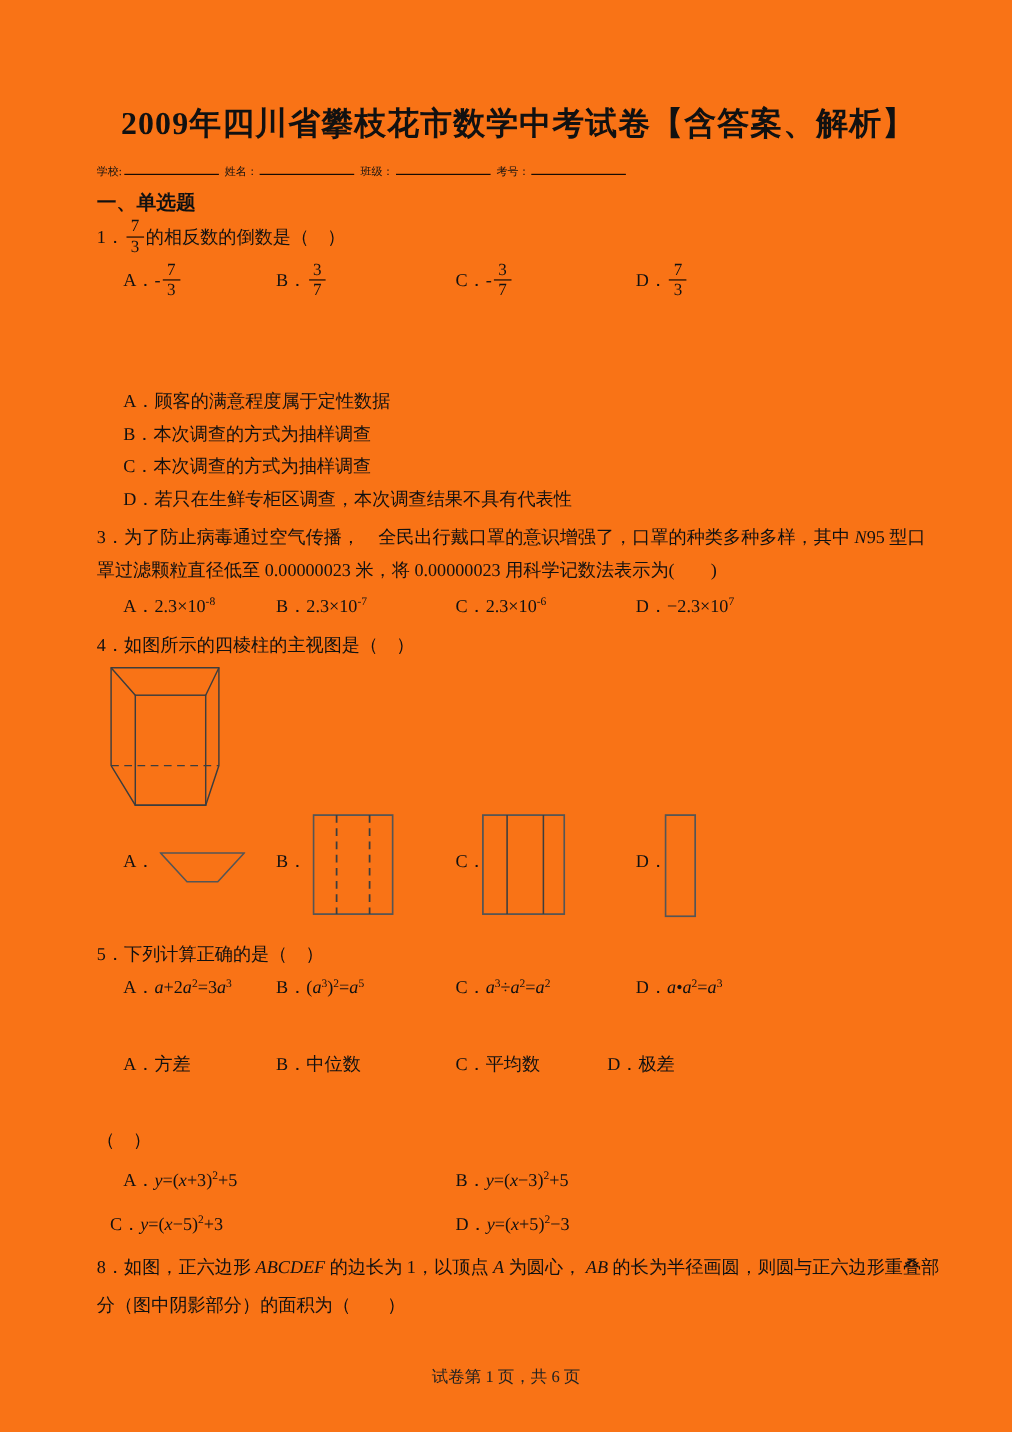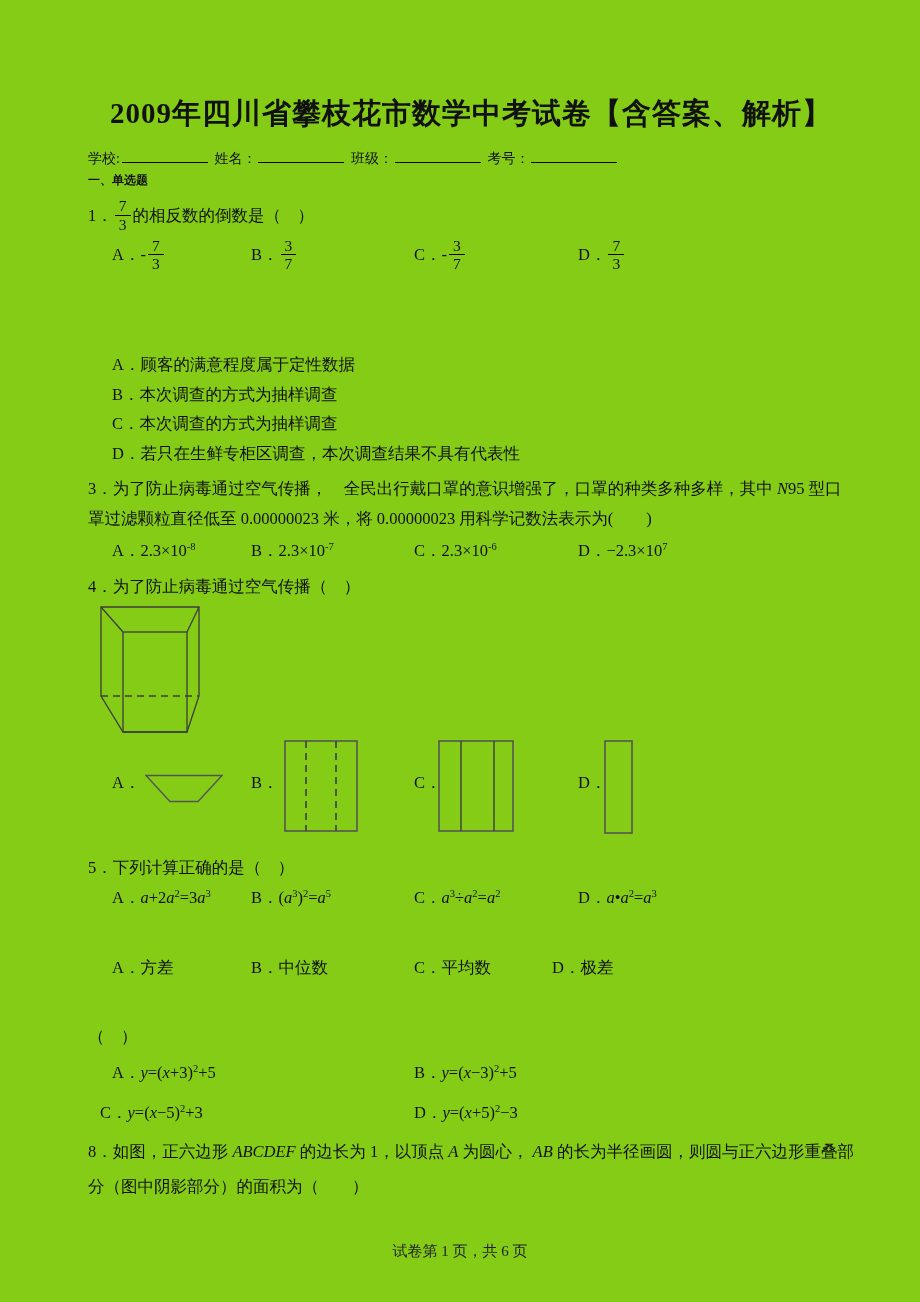--- a/index.html
+++ b/index.html
@@ -1,24 +1,24 @@
 <!DOCTYPE html>
 <html><head>
 <meta charset="utf-8">
 <style>
   *{box-sizing:border-box;margin:0;padding:0;}
   html,body{background:#ffffff;}
-  .page{position:relative;width:920px;height:1302px;background:#84cc16;overflow:hidden;
+  .page{position:relative;width:920px;height:1302px;background:#f97316;overflow:hidden;
         font-family:"Liberation Serif","DejaVu Serif",serif;color:#111;}
   .content{position:absolute;left:88px;top:0;width:766px;height:100%;font-size:16.5px;}
   .abs{position:absolute;left:0;right:0;}
   .title{font-size:29px;font-weight:bold;text-align:center;letter-spacing:1px;line-height:46px;}
-  .info{font-size:14px;white-space:nowrap;}
+  .info{font-size:10px;white-space:nowrap;}
   .blank{display:inline-block;width:86px;border-bottom:1.3px solid #000;height:1.05em;vertical-align:baseline;margin-right:3px;}
-  .section{font-weight:bold;font-size:12px;font-family:"Liberation Sans","DejaVu Sans",sans-serif;}
+  .section{font-weight:bold;font-size:18px;font-family:"Liberation Sans","DejaVu Sans",sans-serif;}
   .stem{line-height:30px;}
   .lh35{line-height:35px;}
   .q1stem{height:48px;display:flex;align-items:center;}
   .optrow{position:absolute;left:0;right:0;}
   .opt{position:absolute;top:0;white-space:nowrap;}
   .optlist div{line-height:29.5px;}
   .f-sup{font-size:10.5px;position:relative;top:-6px;letter-spacing:0;}
   .f-i{font-style:italic;}
   .frac{display:inline-block;text-align:center;vertical-align:middle;line-height:1.12;font-size:15.5px;position:relative;top:-1px;margin:0 2px;}
   .fnum{display:block;border-bottom:1.2px solid #000;padding:0 4px;}
@@ -70,21 +70,21 @@
       <span>3．</span><span><span>为了防止病毒通过空气传播，　全民出行戴口罩的意识增强了，口罩的种类多种多样，其中 </span><span class="f-i">N</span><span>95 型口罩过滤颗粒直径低至 0.00000023 米，将 0.00000023 用科学记数法表示为(　　)</span></span>
     </div>
     <div class="optrow" style="top:536px;height:30px;line-height:30px">
       <span class="opt" style="left:24px"><span>A．</span><span><span>2.3×10</span><span class="f-sup">-8</span></span></span>
       <span class="opt" style="left:163px"><span>B．</span><span><span>2.3×10</span><span class="f-sup">-7</span></span></span>
       <span class="opt" style="left:326px"><span>C．</span><span><span>2.3×10</span><span class="f-sup">-6</span></span></span>
       <span class="opt" style="left:490px"><span>D．</span><span><span>−2.3×10</span><span class="f-sup">7</span></span></span>
     </div>
 
     <div class="stem abs" style="top:572px">
-      <span>4．</span><span>为了防止病毒通过空气传播（　）</span>
+      <span>4．</span><span>如图所示的四棱柱的主视图是（　）</span>
     </div>
     <div class="fig abs" style="top:604px;left:5px;width:114px">
       <svg width="114" height="132" viewBox="0 0 114 132">
         <path d="M8,3 H106 V92 L94,128 H30 L8,92 Z" fill="none" stroke="#3d3d3d" stroke-width="1.3"></path>
         <rect x="30" y="28" width="64" height="100" fill="none" stroke="#3d3d3d" stroke-width="1.3"></rect>
         <path d="M8,3 L30,28 M106,3 L94,28" fill="none" stroke="#3d3d3d" stroke-width="1.3"></path>
         <path d="M8,92 H106" fill="none" stroke="#3d3d3d" stroke-width="1.3" stroke-dasharray="7 5"></path>
       </svg>
     </div>
     <div class="optrow" style="top:738px;height:100px">

